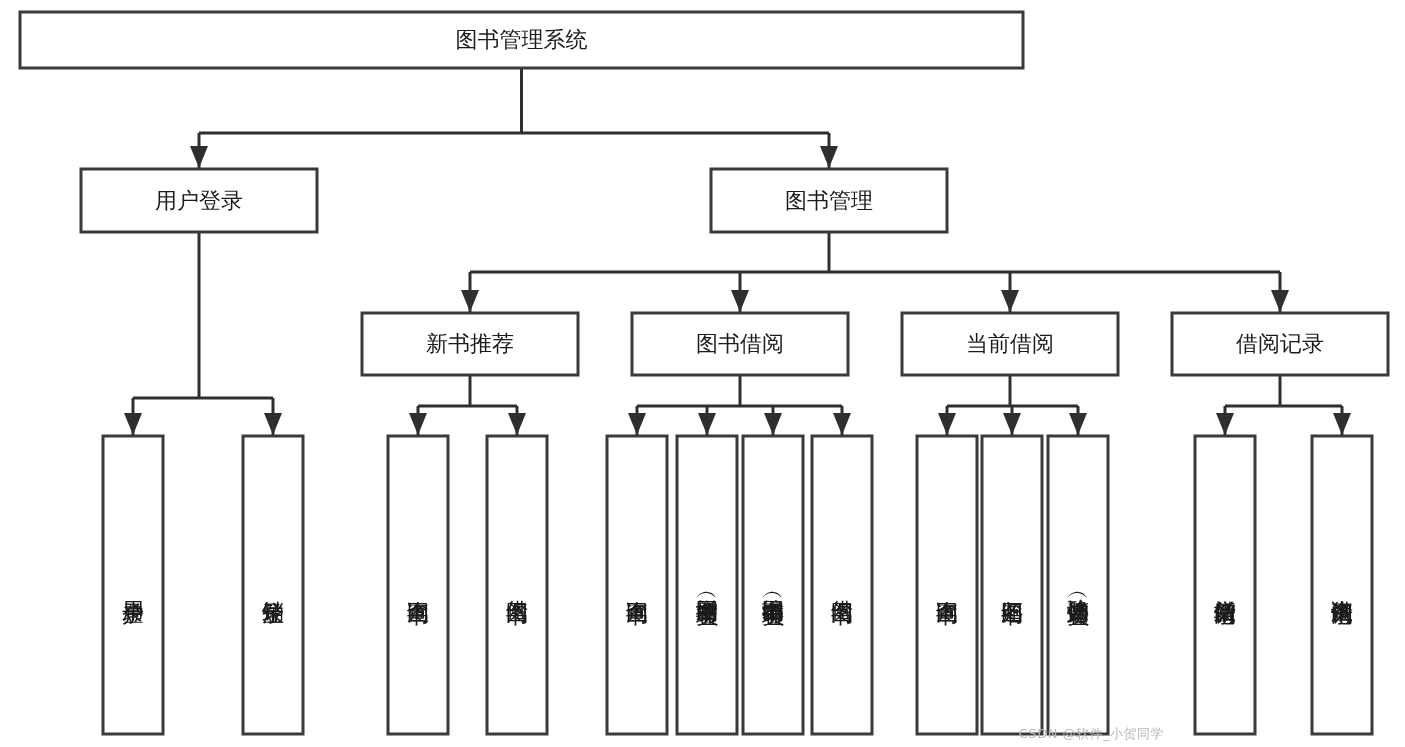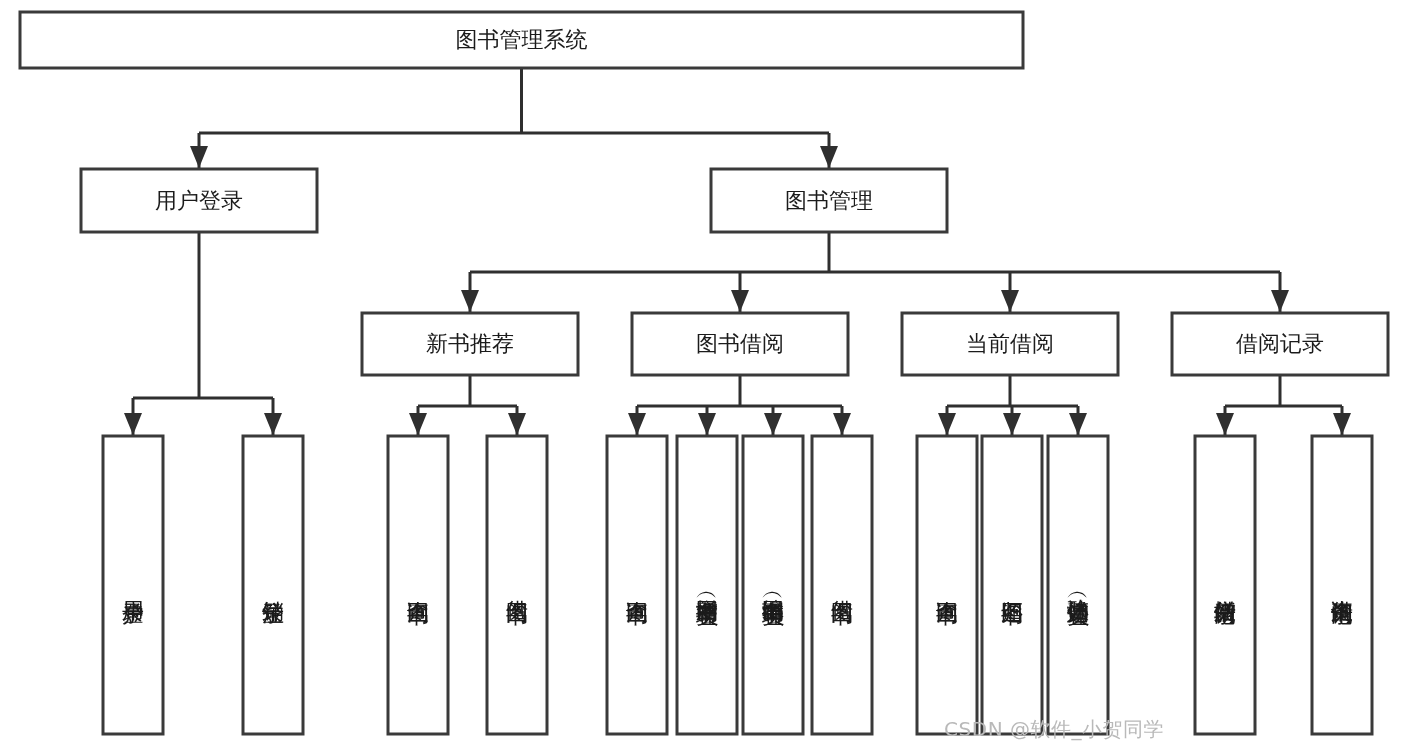--- a/index.html
+++ b/index.html
@@ -66,21 +66,21 @@
     letter-spacing: 1px;
     color: #1b1b1b;
     white-space: nowrap;
     text-align: center;
   }
   .watermark {
     position: absolute;
     right: 8px;
     bottom: 4px;
     font-family: "DejaVu Sans", "Liberation Sans", sans-serif;
-    font-size: 20px;
+    font-size: 13px;
     color: #b9b9b9;
     letter-spacing: 0.5px;
     white-space: nowrap;
     user-select: none;
   }
 </style>
 </head>
 <body>
 
 <div id="diagram-root">

